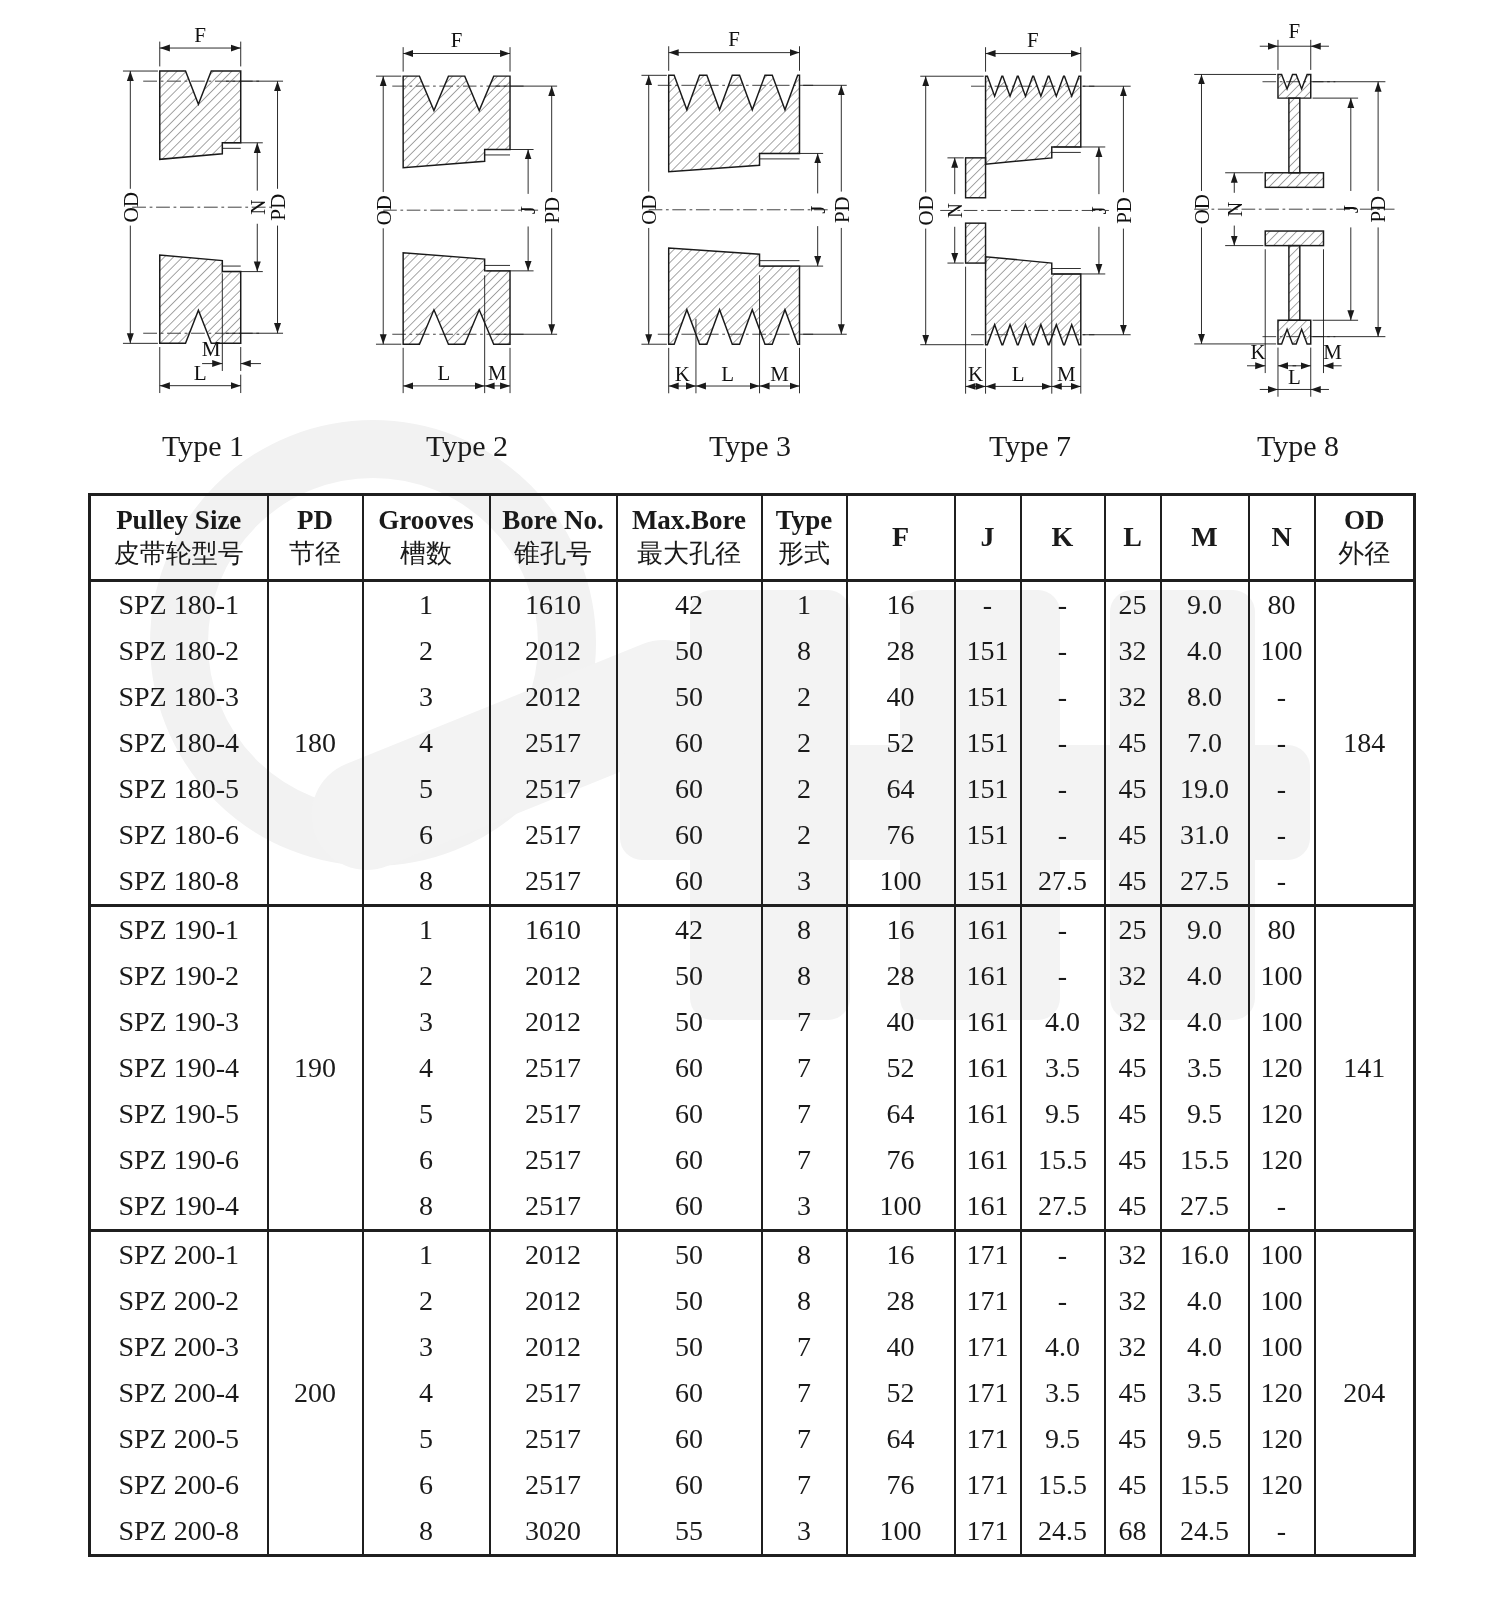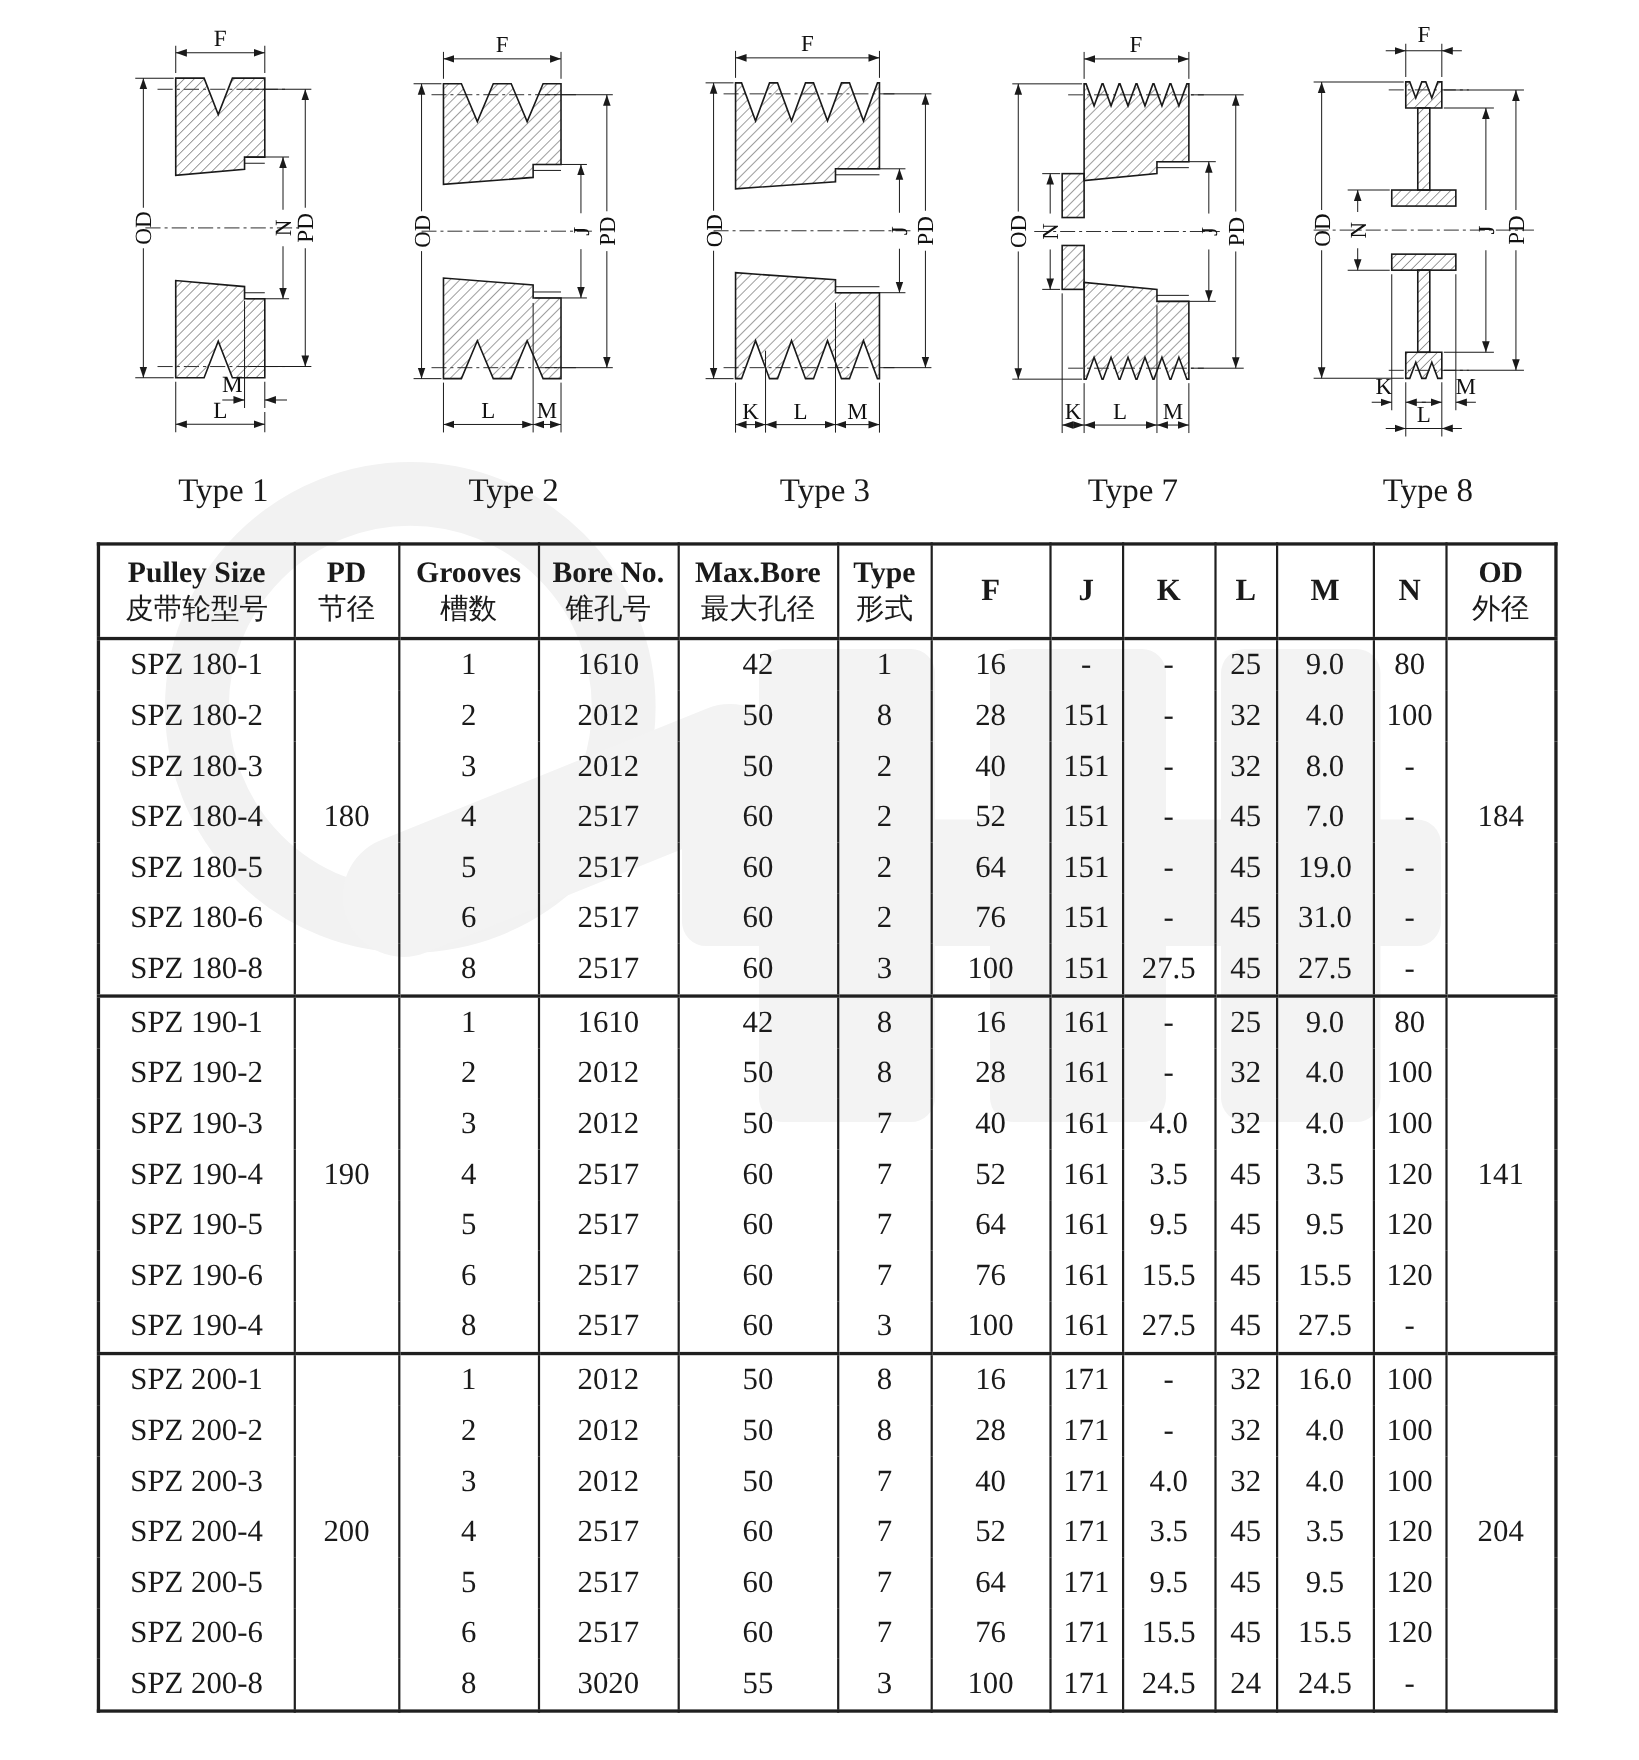--- a/index.html
+++ b/index.html
@@ -647,19 +647,19 @@
         </tr>
         <tr>
           <td>SPZ 200-8</td>
           <td>8</td>
           <td>3020</td>
           <td>55</td>
           <td>3</td>
           <td>100</td>
           <td>171</td>
           <td>24.5</td>
-          <td>24</td>
+          <td>68</td>
           <td>24.5</td>
           <td>-</td>
         </tr>
       </tbody>
   </table>
 </div>
 
 </body></html>

